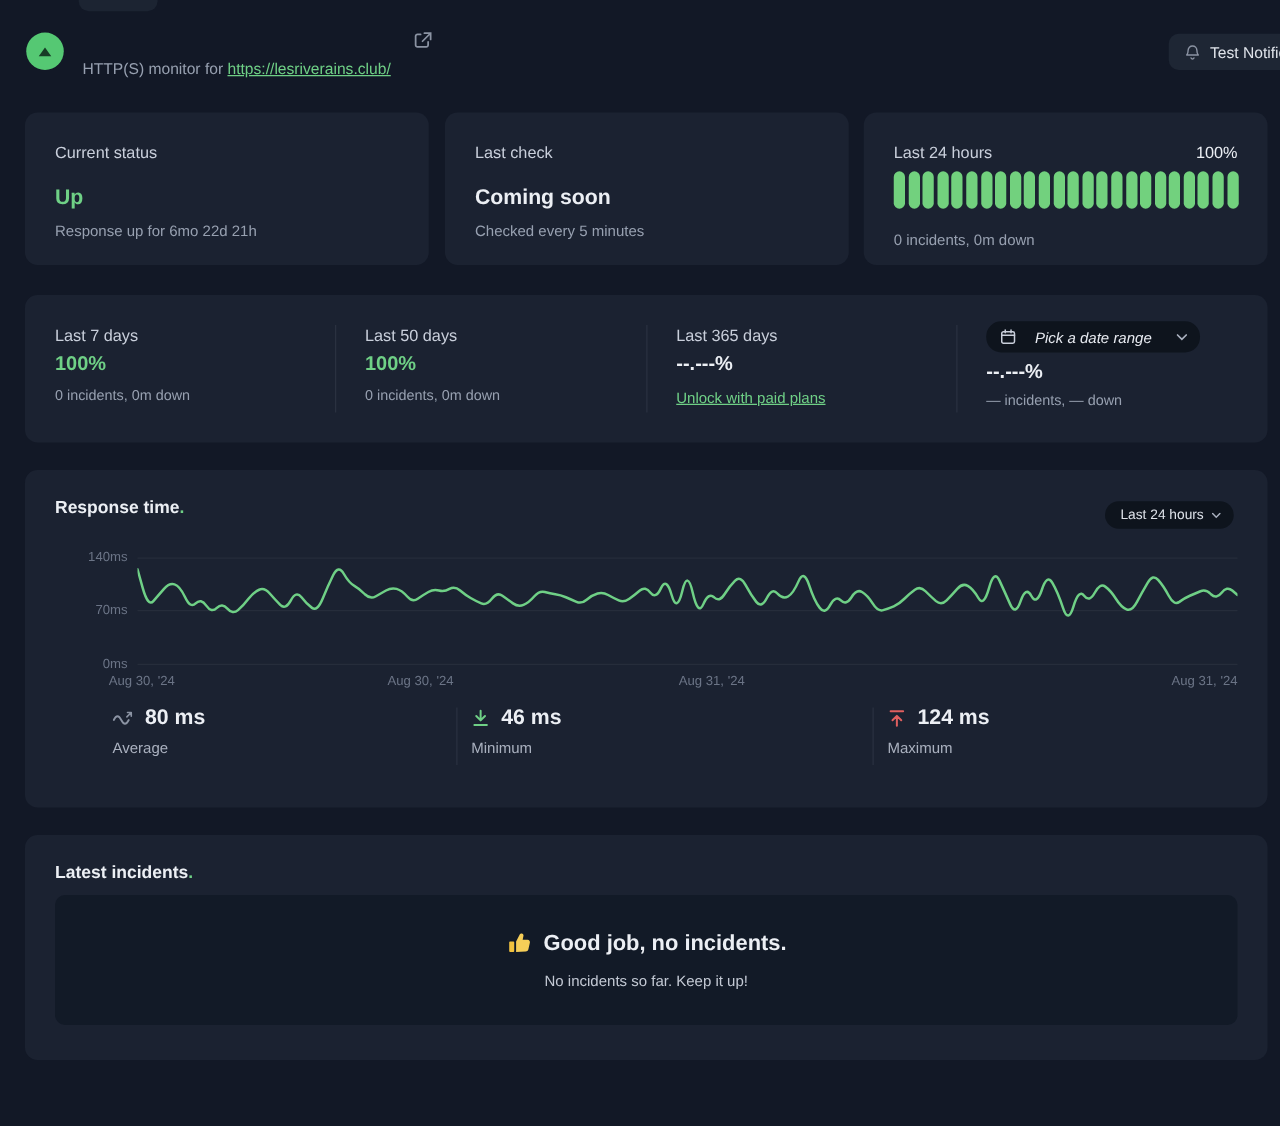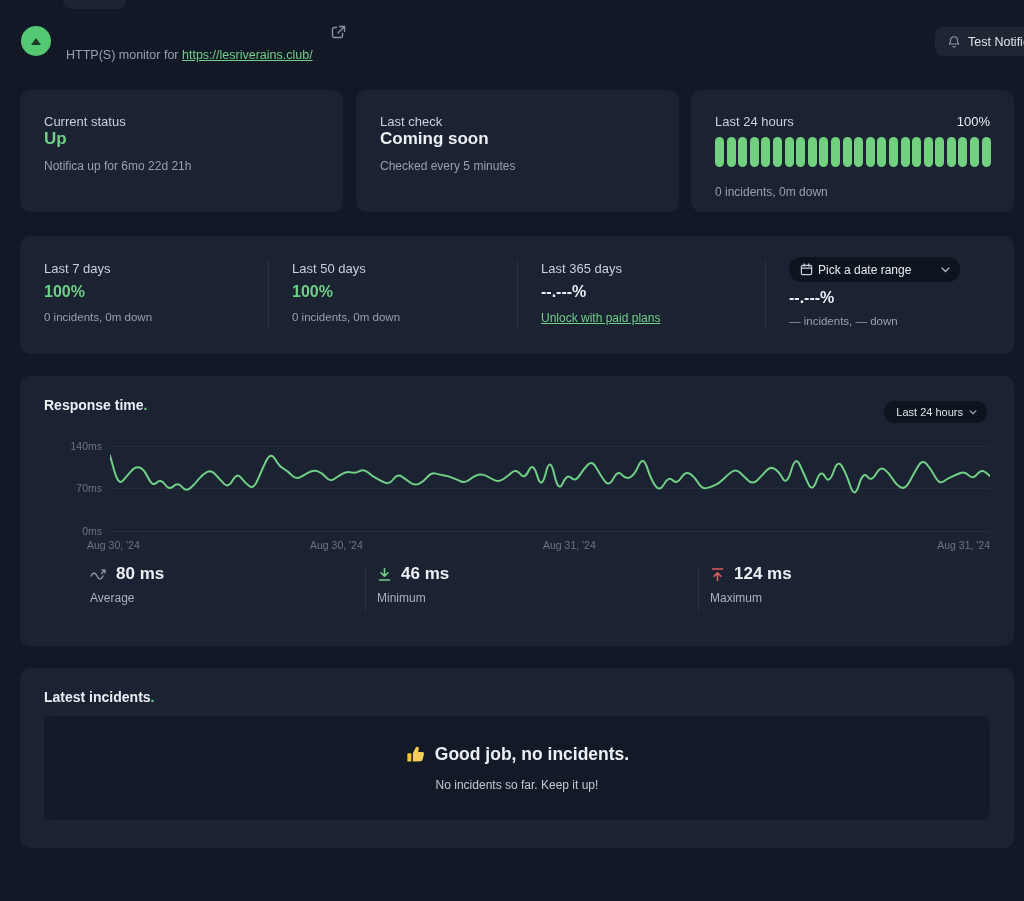--- a/index.html
+++ b/index.html
@@ -16,38 +16,38 @@
   .avatar { position:absolute; left:21px; top:26px; width:30px; height:30px; border-radius:50%; background:#55c873; display:flex; align-items:center; justify-content:center; }
   .avatar .tri { width:0; height:0; border-left:5px solid transparent; border-right:5px solid transparent; border-bottom:7px solid #173b26; }
   .page-title { position:absolute; left:66px; top:21px; font-size:19px; font-weight:bold; color:#eceff4; letter-spacing:.2px; }
   .ext-icon { position:absolute; left:331px; top:25px; }
   .subtitle { position:absolute; left:66px; top:48px; font-size:12.5px; color:#97a0b0; }
   .subtitle a { color:#6fd086; text-decoration:underline; }
   .test-btn { position:absolute; left:935px; top:27px; height:29px; width:140px; background:#1e2634; border-radius:8px; display:flex; align-items:center; gap:7px; padding-left:12px; color:#dfe3ea; font-size:12.5px; white-space:nowrap; cursor:pointer; }
 
   
   .c-label { font-size:13px; color:#c9cfdb; }
-  .c-value { font-size:17px; font-weight:bold; margin-top:0; }
+  .c-value { font-size:17px; font-weight:bold; margin-top:19px; }
   .c-cap { font-size:12px; color:#97a0b0; margin-top:10px; }
   .green { color:#6fd086; }
   .white { color:#eceff4; }
   .card-pad { padding:24px; }
 
   .bars { position:absolute; left:24px; top:47px; width:276px; height:30px; display:flex; justify-content:space-between; }
   .bars .bar { width:9px; height:30px; border-radius:4.5px; background:#72d17e; }
   .hdr-row { display:flex; justify-content:space-between; align-items:baseline; }
 
   
   .u-col { position:absolute; top:0; height:118px; width:248px; }
   .u-divider { position:absolute; top:24px; width:1px; height:70px; background:#2a3140; }
   .u-label { position:absolute; left:24px; top:25px; font-size:13px; color:#c9cfdb; }
   .u-value { position:absolute; left:24px; top:47px; font-size:16px; font-weight:bold; }
   .u-cap { position:absolute; left:24px; top:75px; font-size:11.5px; color:#97a0b0; }
   .u-link { position:absolute; left:24px; top:75px; font-size:12px; color:#6fd086; text-decoration:underline; cursor:pointer;text-align:center; }
-  .range-pill { position:absolute; left:24px; top:21px; height:25px; width:171px; background:#0e141d; border-radius:12px; display:flex; align-items:center; gap:5px; padding:0 10px 0 11px; color:#e7eaf0; font-size:12px; cursor:pointer; }
+  .range-pill { position:absolute; left:24px; top:21px; height:25px; width:171px; background:#0e141d; border-radius:12px; display:flex; align-items:center; gap:15px; padding:0 10px 0 11px; color:#e7eaf0; font-size:12px; cursor:pointer;font-style:italic; }
   .range-pill .chev { margin-left:auto; }
 
   
   .rt-title, .inc-title { position:absolute; left:24px; top:21px; font-size:14px; font-weight:bold; color:#eceff4; }
   .dot { color:#6fd086; }
   .rt-range { position:absolute; right:27px; top:25px; height:22px; background:#0e141d; border-radius:11px; display:flex; align-items:center; gap:6px; padding:0 10px 0 12px; color:#dfe3ea; font-size:11px; cursor:pointer; }
   .gridline { position:absolute; left:90px; width:880px; height:1px; background:#262d3b; }
   .ytick { position:absolute; width:60px; text-align:right; font-size:10.5px; color:#6b7486; }
   .xtick { position:absolute; top:163px; font-size:10.5px; color:#6b7486; }
   .rt-svg { position:absolute; left:90px; top:62px; }
@@ -84,21 +84,21 @@
   <div class="test-btn">
     <svg width="14" height="14" viewBox="0 0 16 16">
         <path d="M8 2 a4 4 0 0 1 4 4 c0 3 .8 3.8 1.3 4.3 H2.7 C3.2 9.8 4 9 4 6 a4 4 0 0 1 4 -4 z M6.7 13 a1.4 1.4 0 0 0 2.6 0" fill="none" stroke="#8b93a3" stroke-width="1.3" stroke-linejoin="round" stroke-linecap="round"></path>
       </svg>
     <span>Test Notifica</span>
   </div>
 
   <div class="card card-pad" style="left:20px; top:90px; width:323px; height:122px;">
     <div class="c-label">Current status</div>
     <div class="c-value green">Up</div>
-    <div class="c-cap">Notifica up for 6mo 22d 21h</div>
+    <div class="c-cap">Response up for 6mo 22d 21h</div>
   </div>
 
   <div class="card card-pad" style="left:356px; top:90px; width:323px; height:122px;">
     <div class="c-label">Last check</div>
     <div class="c-value white">Coming soon</div>
     <div class="c-cap">Checked every 5 minutes</div>
   </div>
 
   <div class="card" style="left:691px; top:90px; width:323px; height:122px; padding:24px 24px 0 24px;">
     <div class="hdr-row">

